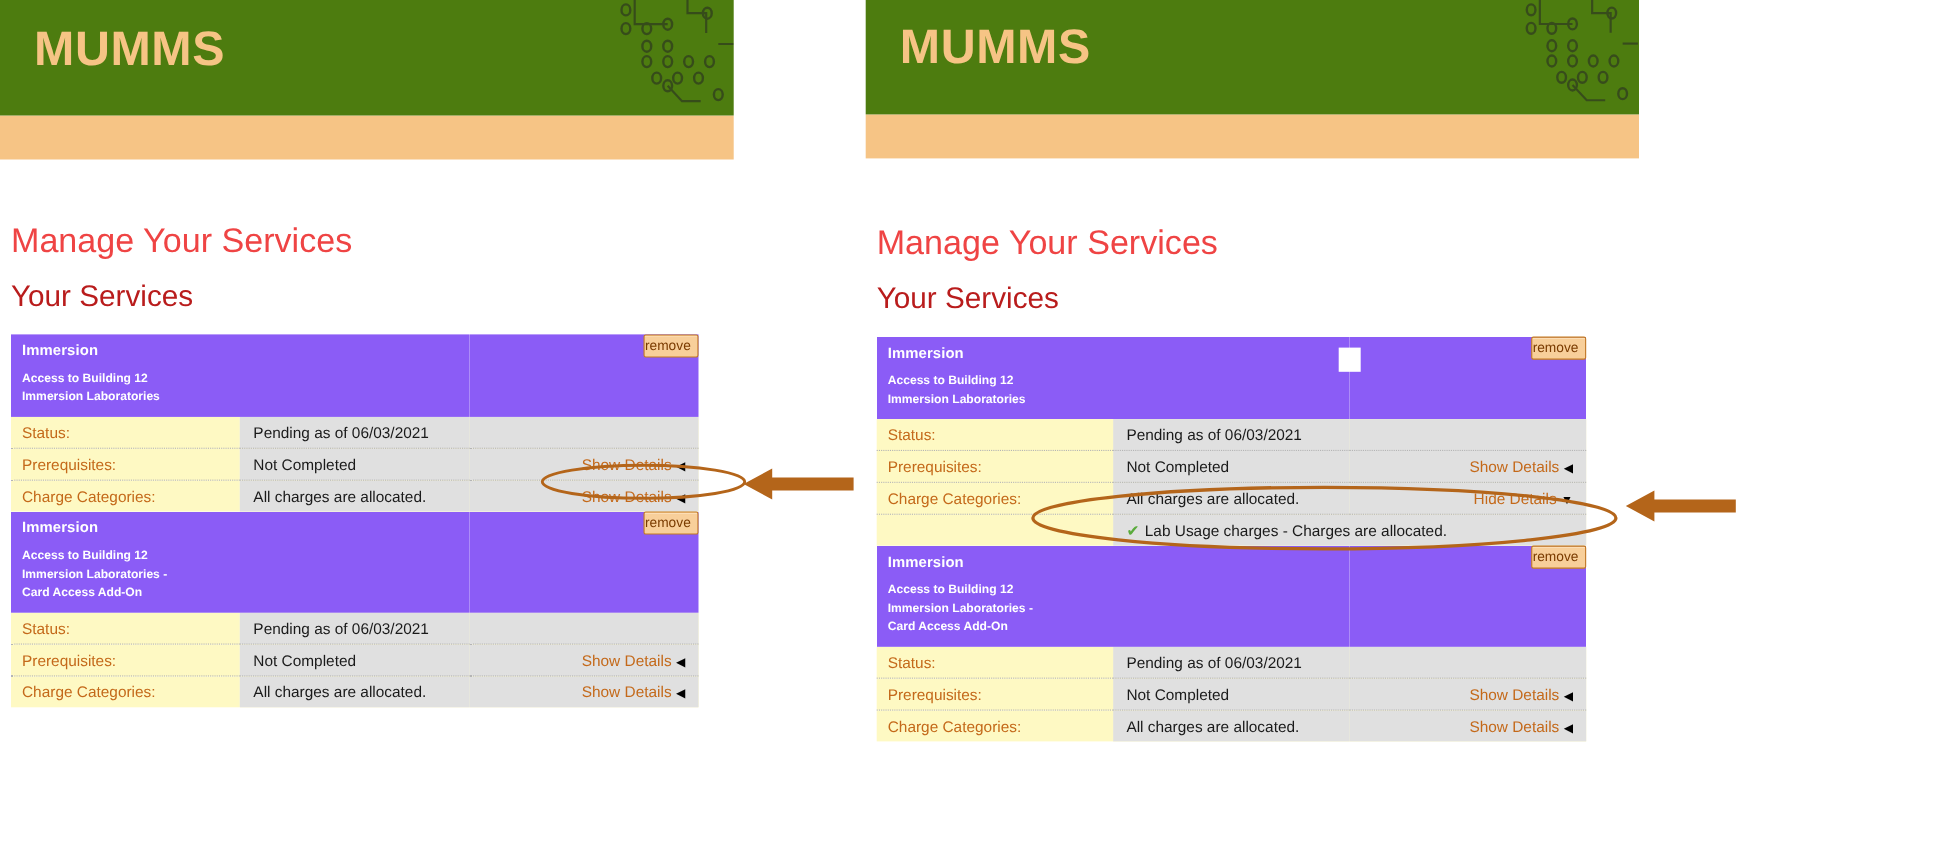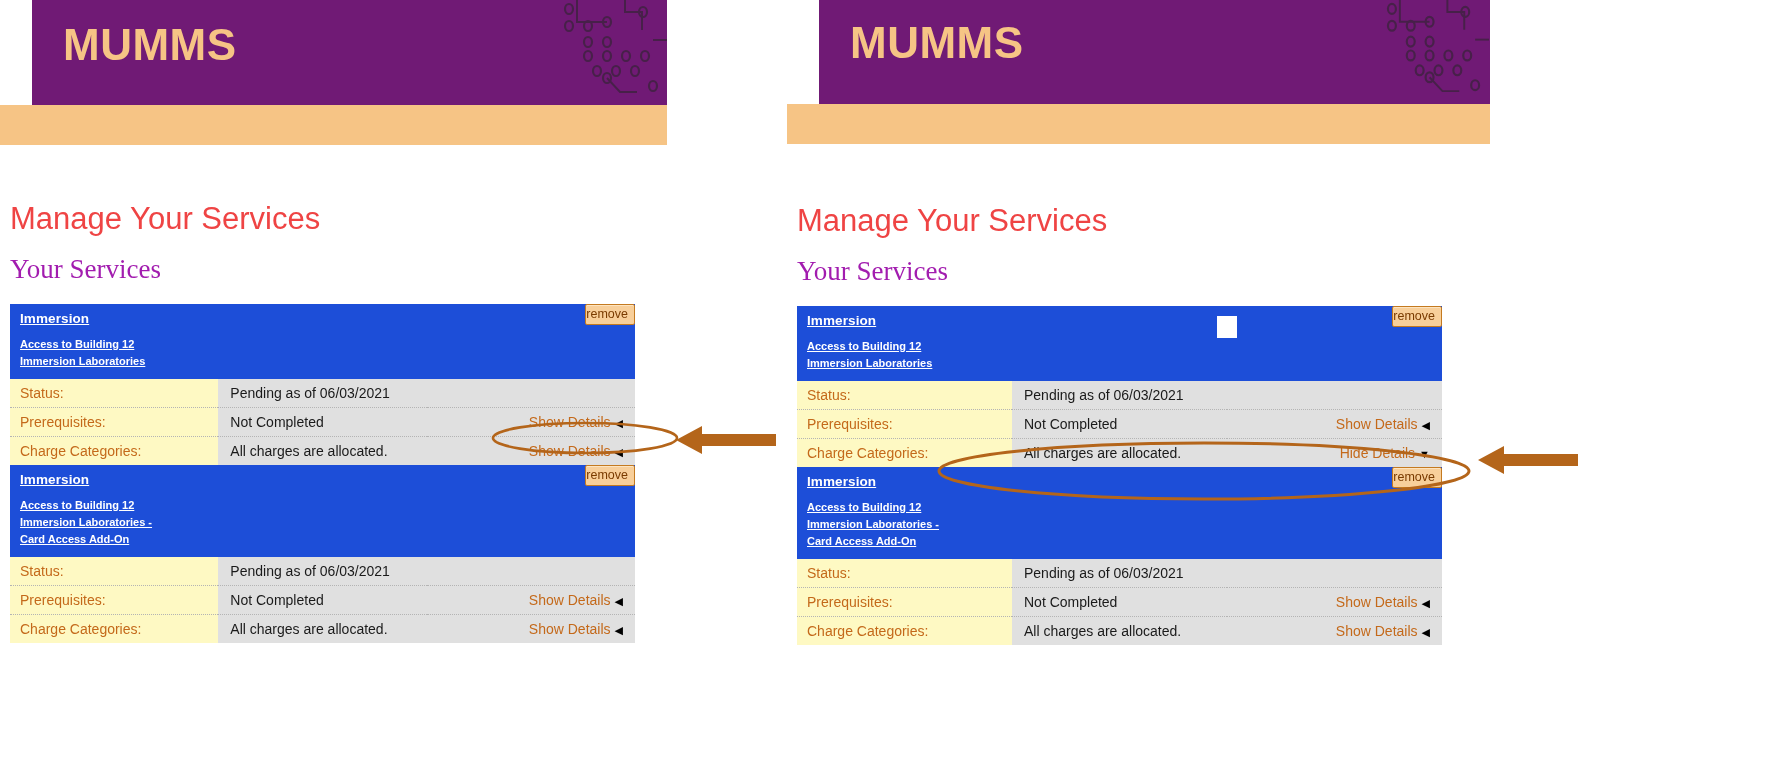--- a/index.html
+++ b/index.html
@@ -8,21 +8,21 @@
     background:#ffffff;
     font-family:"Liberation Sans", sans-serif;
     overflow:hidden;
     position:relative;
   }
   .panel{position:absolute;top:0;}
   .panel-left{left:0;width:667px;}
   .panel-right{left:787px;width:703px;}
 
   
-  .masthead{position:relative;background:#701a75;overflow:hidden;margin-left:32px;}
+  .masthead{position:relative;background:#4d7c0f;overflow:hidden;}
   .panel-left .masthead{height:105px;}
   .panel-right .masthead{height:104px;}
   .logo{
     position:absolute;color:#f6c485;font-weight:bold;
     letter-spacing:0.5px;font-family:"Liberation Sans", sans-serif;
   }
   .panel-left .logo{left:31px;top:20px;font-size:44px;}
   .panel-right .logo{left:818px;top:18px;font-size:44px;}
   .panel-right .logo{left:31px;}
   .circuit{position:absolute;right:0;top:0;height:100%;width:210px;opacity:.55;}
@@ -31,32 +31,32 @@
   .panel-right .accentbar{height:40px;}
 
   
   .page-title{
     color:#ef4444;font-family:Liberation Sans, sans-serif;
     font-weight:normal;margin:0;
   }
   .panel-left .page-title{font-size:31px;margin:56px 0 0 10px;}
   .panel-right .page-title{font-size:31px;margin:59px 0 0 10px;}
   .section-title{
-    color:#a21caf;font-family:Liberation Serif, serif;
+    color:#b91c1c;font-family:Liberation Sans, sans-serif;
     font-weight:normal;margin:0;
   }
   .panel-left .section-title{font-size:27px;margin:17px 0 0 10px;}
   .panel-right .section-title{font-size:27px;margin:17px 0 0 10px;}
 
   
   .svc-table{border-collapse:collapse;table-layout:fixed;}
   .panel-left .svc-table{width:625px;margin:19px 0 0 10px;}
   .panel-right .svc-table{width:645px;margin:19px 0 0 10px;}
 
-  .svc-head{background:#1d4ed8;color:#ffffff;position:relative;text-decoration:underline;}
+  .svc-head{background:#8b5cf6;color:#ffffff;position:relative;}
   .svc-head td{padding:0;vertical-align:top;}
   .svc-cat{
     font-size:13.5px;font-weight:bold;color:#ffffff;
     padding:7px 0 0 10px;letter-spacing:.1px;
   }
   .svc-name{
     font-size:11px;font-weight:bold;color:#ffffff;
     padding:10px 0 9px 10px;line-height:17px;
   }
   .remove-btn{
@@ -269,20 +269,26 @@
           <a class="dlink">Show Details</a><span class="tri">◀</span>
         </td>
       </tr>
       <tr class="svc-row">
         <td class="lbl">Charge Categories:</td>
         <td class="val">All charges are allocated.</td>
         <td class="link-cell">
           <a class="dlink">Hide Details</a><span class="tri">▼</span>
         </td>
       </tr>
+      <tr class="svc-row detail-row">
+        <td class="lbl">&nbsp;</td>
+        <td class="detail-cell" colspan="2">
+          <span class="check">✔</span><span>Lab Usage charges - Charges are allocated.</span>
+        </td>
+      </tr>
 
       <tr class="svc-head">
         <td colspan="2">
           <div class="svc-cat">Immersion</div>
           <div class="svc-name">
             <span>Access to Building 12</span><br>
             <span>Immersion Laboratories -</span><br>
             <span>Card Access Add-On</span>
           </div>
         </td>

